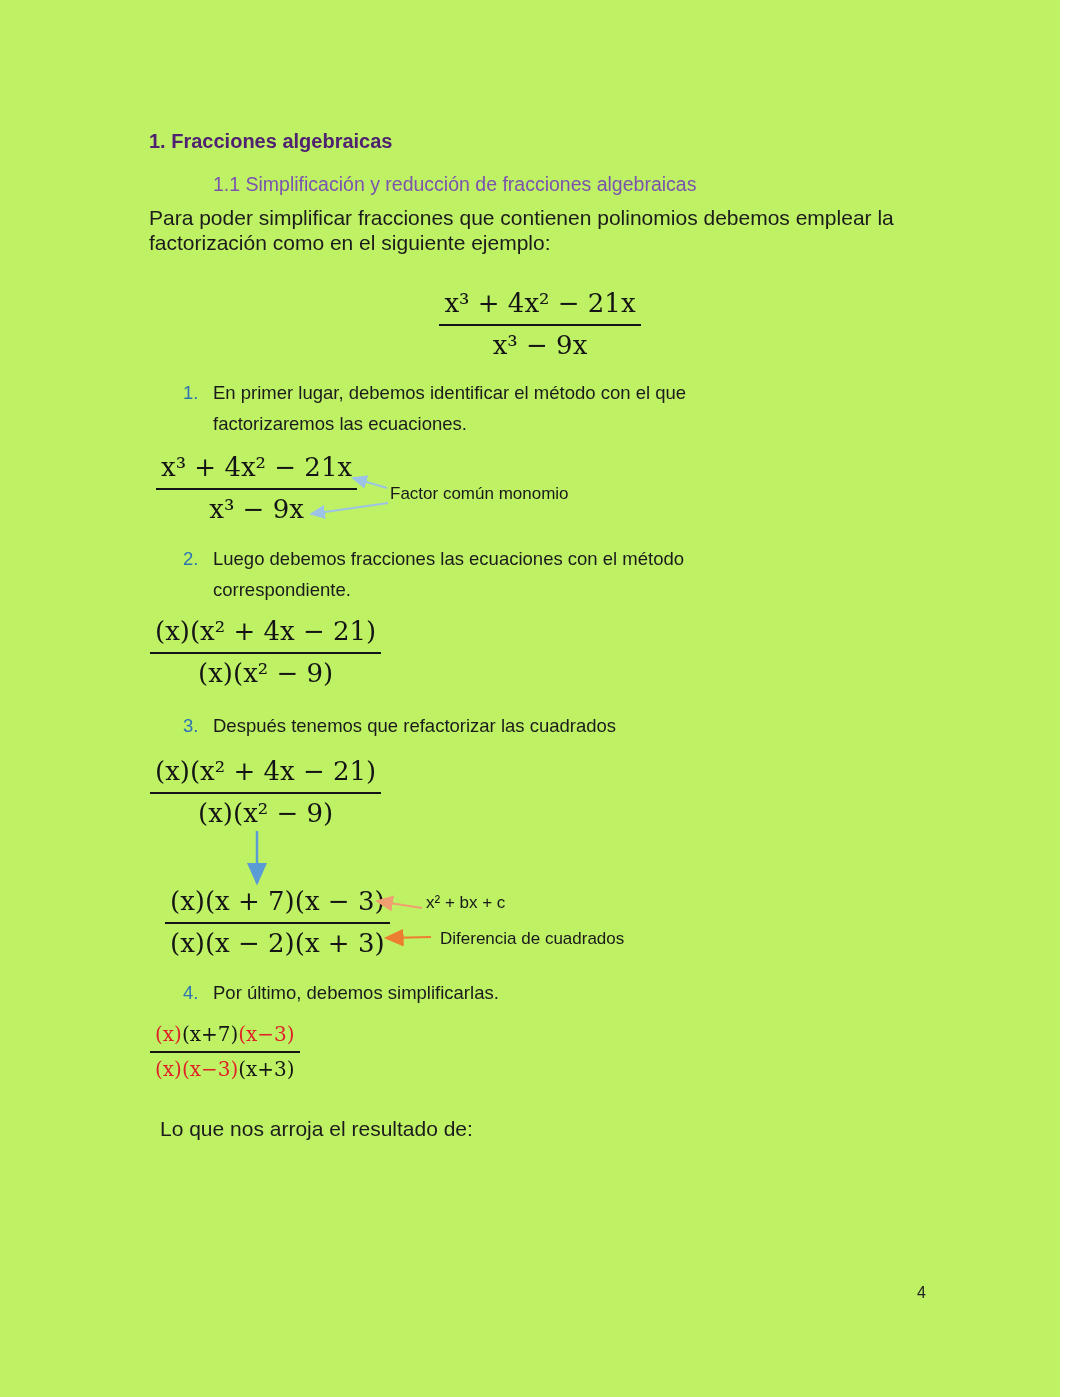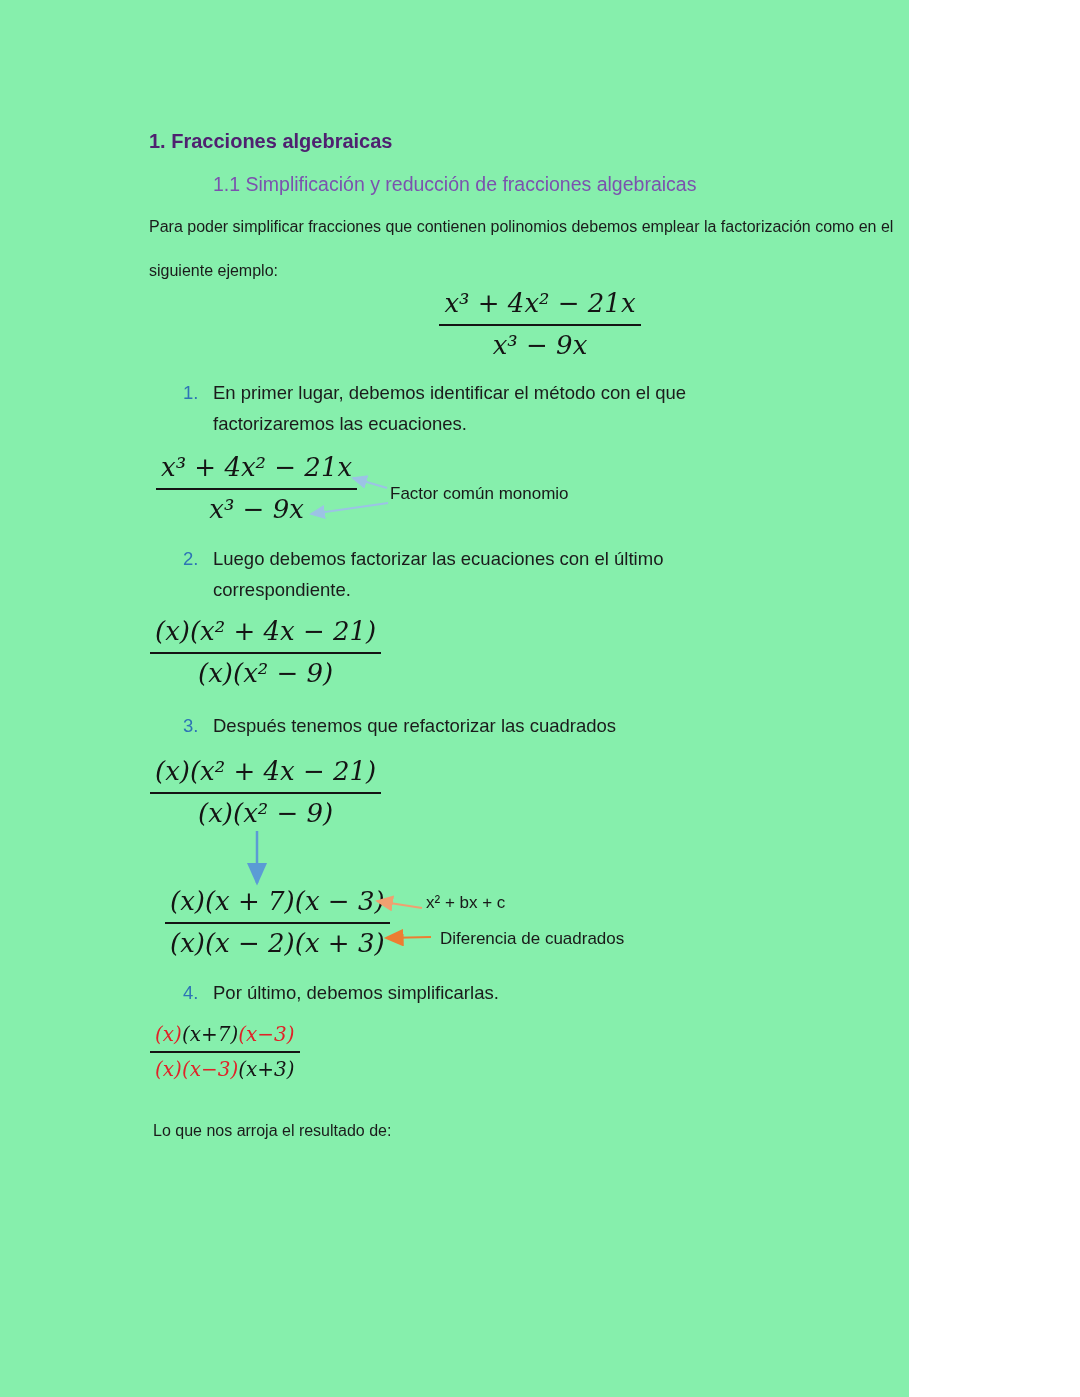--- a/index.html
+++ b/index.html
@@ -1,35 +1,35 @@
 <!DOCTYPE html>
 <html><head>
 <meta charset="utf-8">
 <style>
   html,body { margin:0; padding:0; background:#ffffff; }
   .page {
-    position:relative; width:909px; height:1397px; background:#86efac;
+    position:relative; width:1060px; height:1397px; background:#bef264;
     font-family:"Liberation Sans", sans-serif; color:#1b1b1b; overflow:hidden;
   }
   .abs { position:absolute; }
   h1.doc-title {
     margin:0; font-size:20px; font-weight:bold; color:#4f2170;
     font-family:"Liberation Sans", sans-serif;
   }
   h2.doc-subtitle {
     margin:0; font-size:19.5px; font-weight:normal; color:#7b52ae;
   }
-  .body-text { font-size:16px; line-height:44px; color:#1b1b1b; }
+  .body-text { font-size:21px; line-height:25px; color:#1b1b1b; }
   .step { display:flex; font-size:18.5px; line-height:31px; }
   .step-num { width:30px; flex-shrink:0; color:#2e74b5; }
   .step-text { color:#1b1b1b; }
   
   .frac {
     display:inline-block; text-align:center;
-    font-family:"DejaVu Serif", serif; font-style:italic;
+    font-family:"DejaVu Serif", serif; 
     font-size:26px; color:#141414; line-height:1.2;
   }
   .frac .num { display:block; padding:0 5px 5px 5px; white-space:nowrap; }
   .frac .den { display:block; border-top:2.5px solid #141414; padding:4px 5px 0 5px; white-space:nowrap; }
   .frac.big { font-size:20px; }
   .frac.result { font-size:31px; font-style:normal; font-weight:bold; color:#111; }
   .frac.result .den { border-top-width:3px; }
   .red { color:#e02228; }
   .annot-label { font-size:17px; color:#191919; white-space:nowrap; }
   .center-row { left:0; width:1080px; text-align:center; }
@@ -81,21 +81,21 @@
     <span class="den">x³ − 9x</span>
   </div>
   <span class="abs annot-label" style="left:390px; top:476px;margin-top:8px;">Factor común monomio</span>
   <svg class="arrow" style="left:295px; top:462px;" width="105" height="60" viewBox="0 0 105 60">
     <line x1="92" y1="26" x2="58" y2="16" stroke="#9cc3e5" stroke-width="2" marker-end="url(#ah-lightblue)"></line>
     <line x1="93" y1="41" x2="16" y2="52" stroke="#9cc3e5" stroke-width="2" marker-end="url(#ah-lightblue)"></line>
   </svg>
 
   <div class="abs step" style="left:183px; top:543px; width:600px;">
     <span class="step-num">2.</span>
-    <span class="step-text" style="width:565px;">Luego debemos factorizar las ecuaciones con el último correspondiente.</span>
+    <span class="step-text" style="width:565px;">Luego debemos fracciones las ecuaciones con el método correspondiente.</span>
   </div>
 
   <div class="abs frac" style="left:150px; top:616px;">
     <span class="num">(x)(x² + 4x − 21)</span>
     <span class="den">(x)(x² − 9)</span>
   </div>
 
   <div class="abs step" style="left:183px; top:710px; width:620px;">
     <span class="step-num">3.</span>
     <span class="step-text" style="width:585px;">Después tenemos que refactorizar las cuadrados</span>
@@ -126,18 +126,18 @@
   <div class="abs step" style="left:183px; top:977px; width:620px;">
     <span class="step-num">4.</span>
     <span class="step-text" style="width:585px;">Por último, debemos simplificarlas.</span>
   </div>
 
   <div class="abs frac big" style="left:150px; top:1022px;">
     <span class="num"><span class="red">(x)</span><span>(x+7)</span><span class="red">(x−3)</span></span>
     <span class="den"><span class="red">(x)</span><span class="red">(x−3)</span><span>(x+3)</span></span>
   </div>
 
-  <p class="abs body-text" style="left:149px; top:1105px; width:760px; margin:4px;">Lo que nos arroja el resultado de:</p>
+  <p class="abs body-text" style="left:149px; top:1105px; width:760px; margin:11px;">Lo que nos arroja el resultado de:</p>
 
 
   <span class="abs page-number" style="left:917px; top:1284px;">4</span>
 
 </div>
 
 </body></html>

